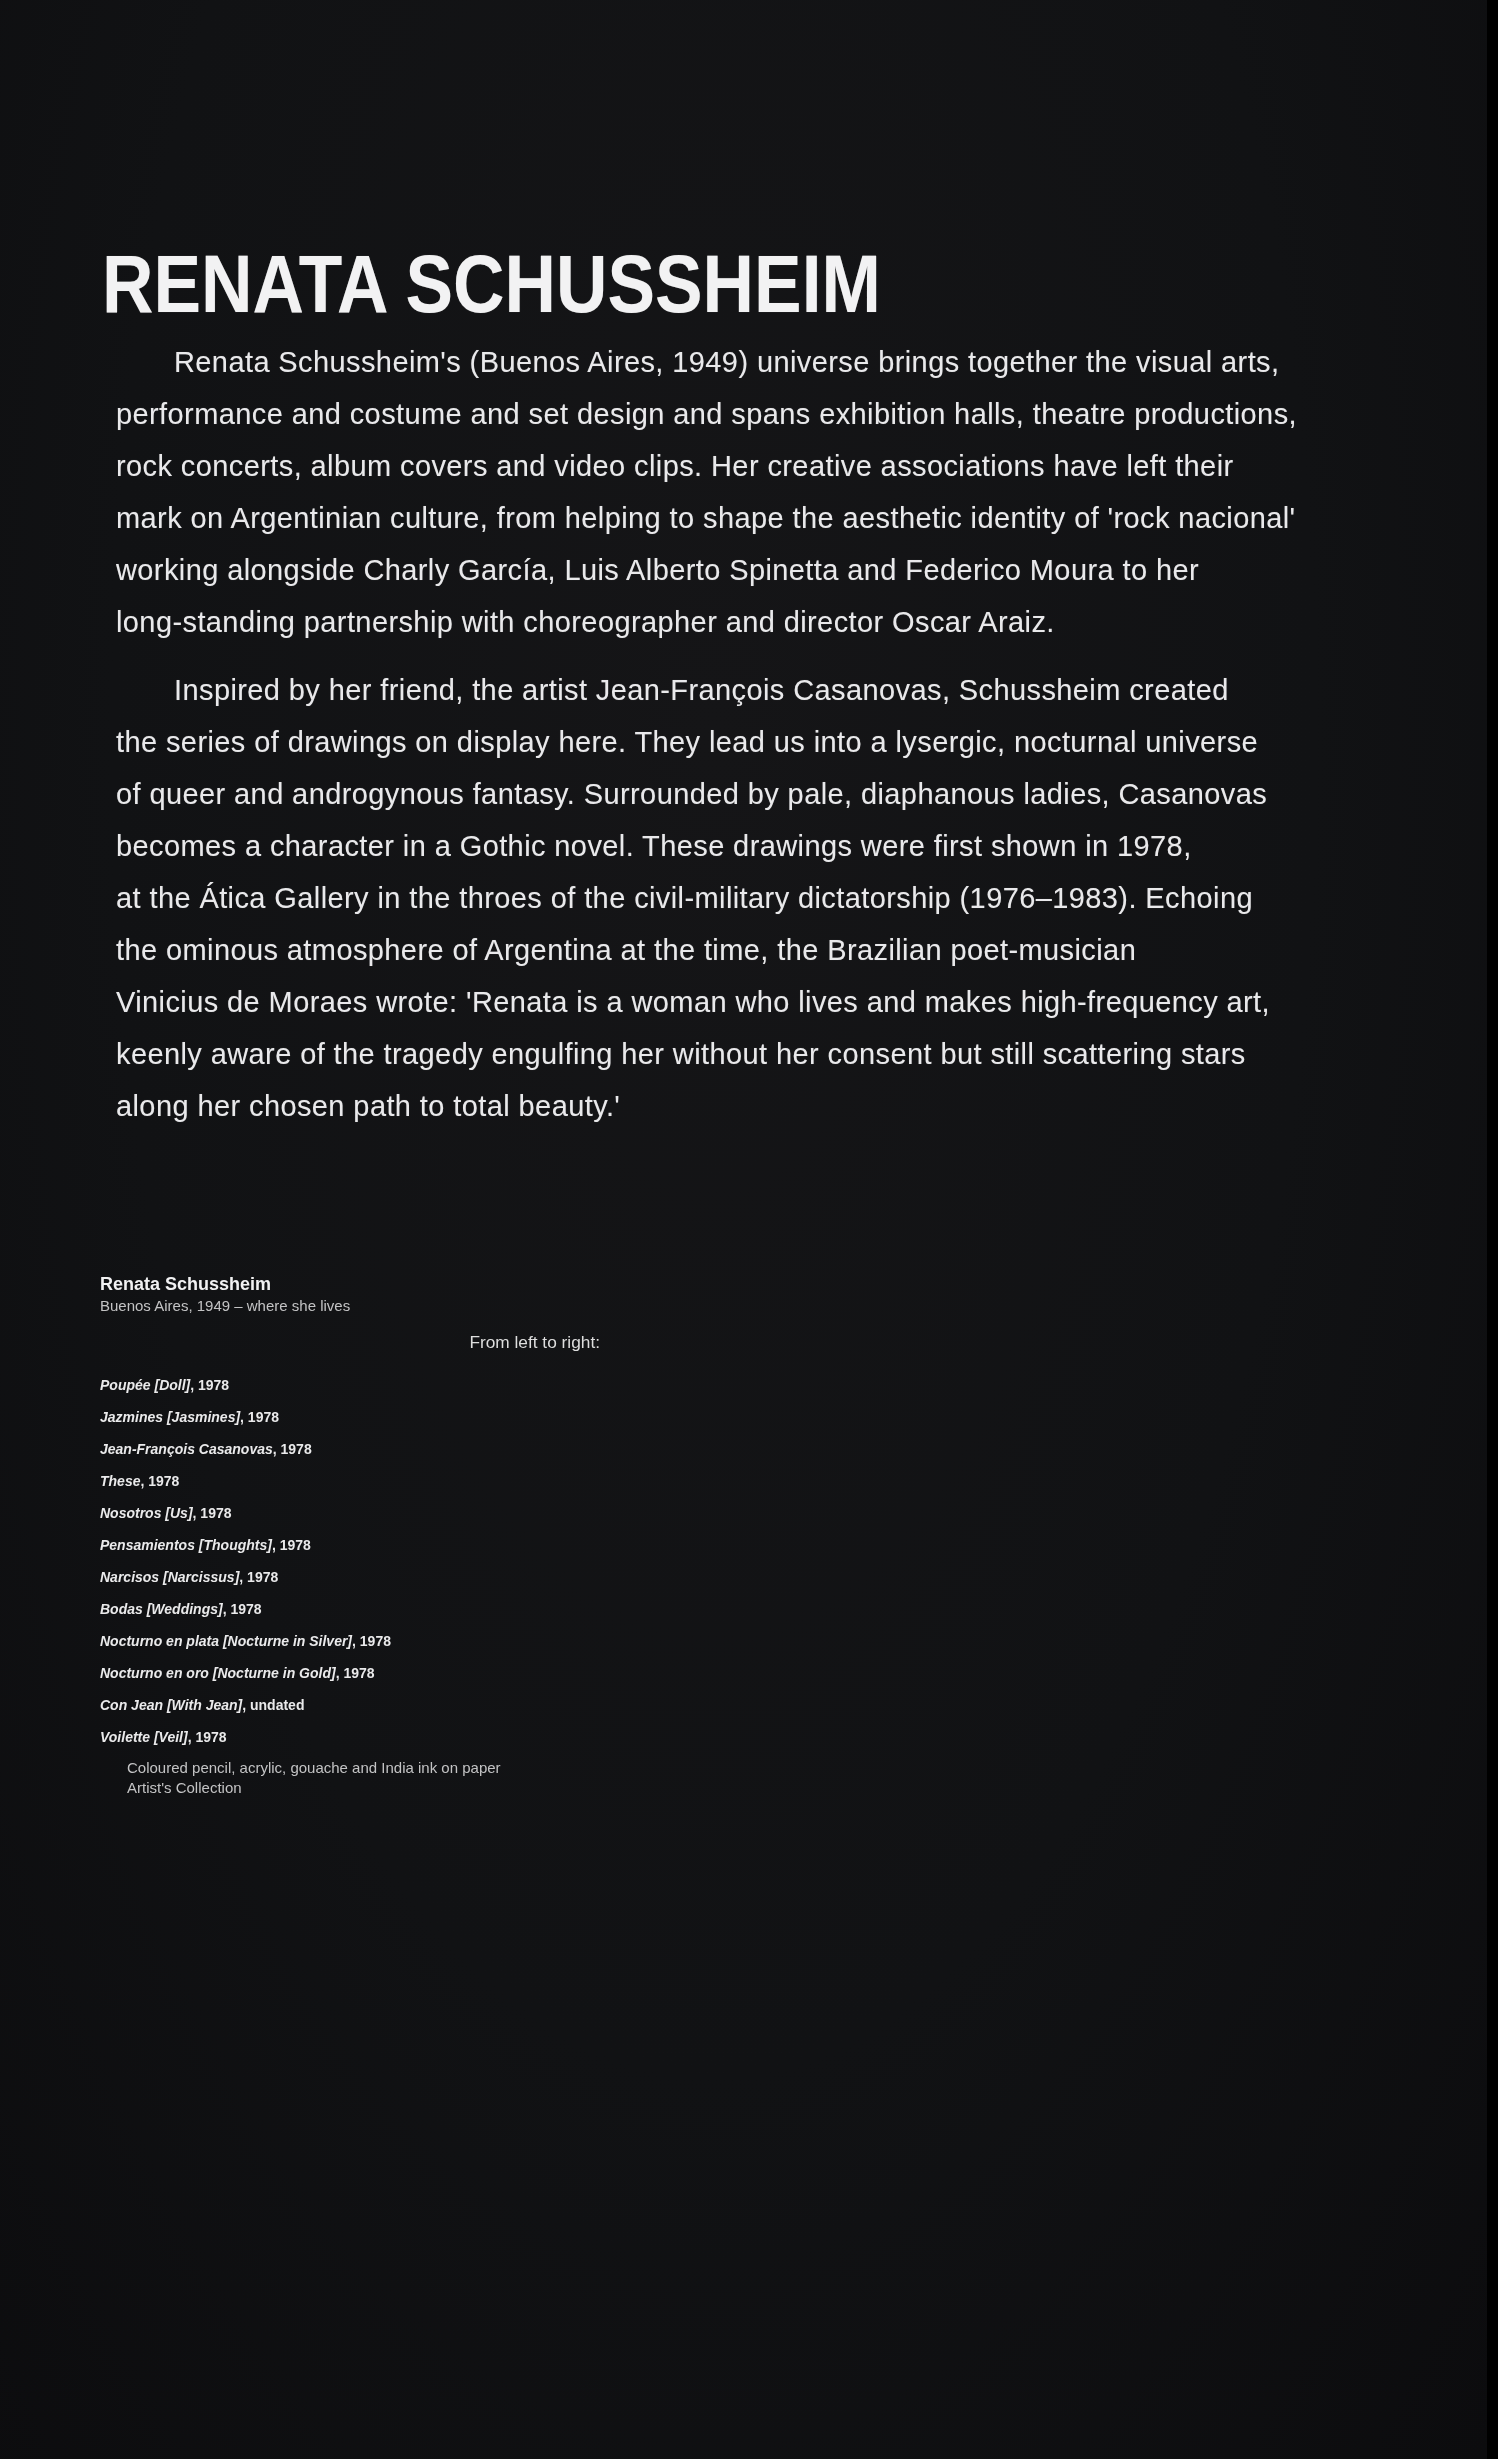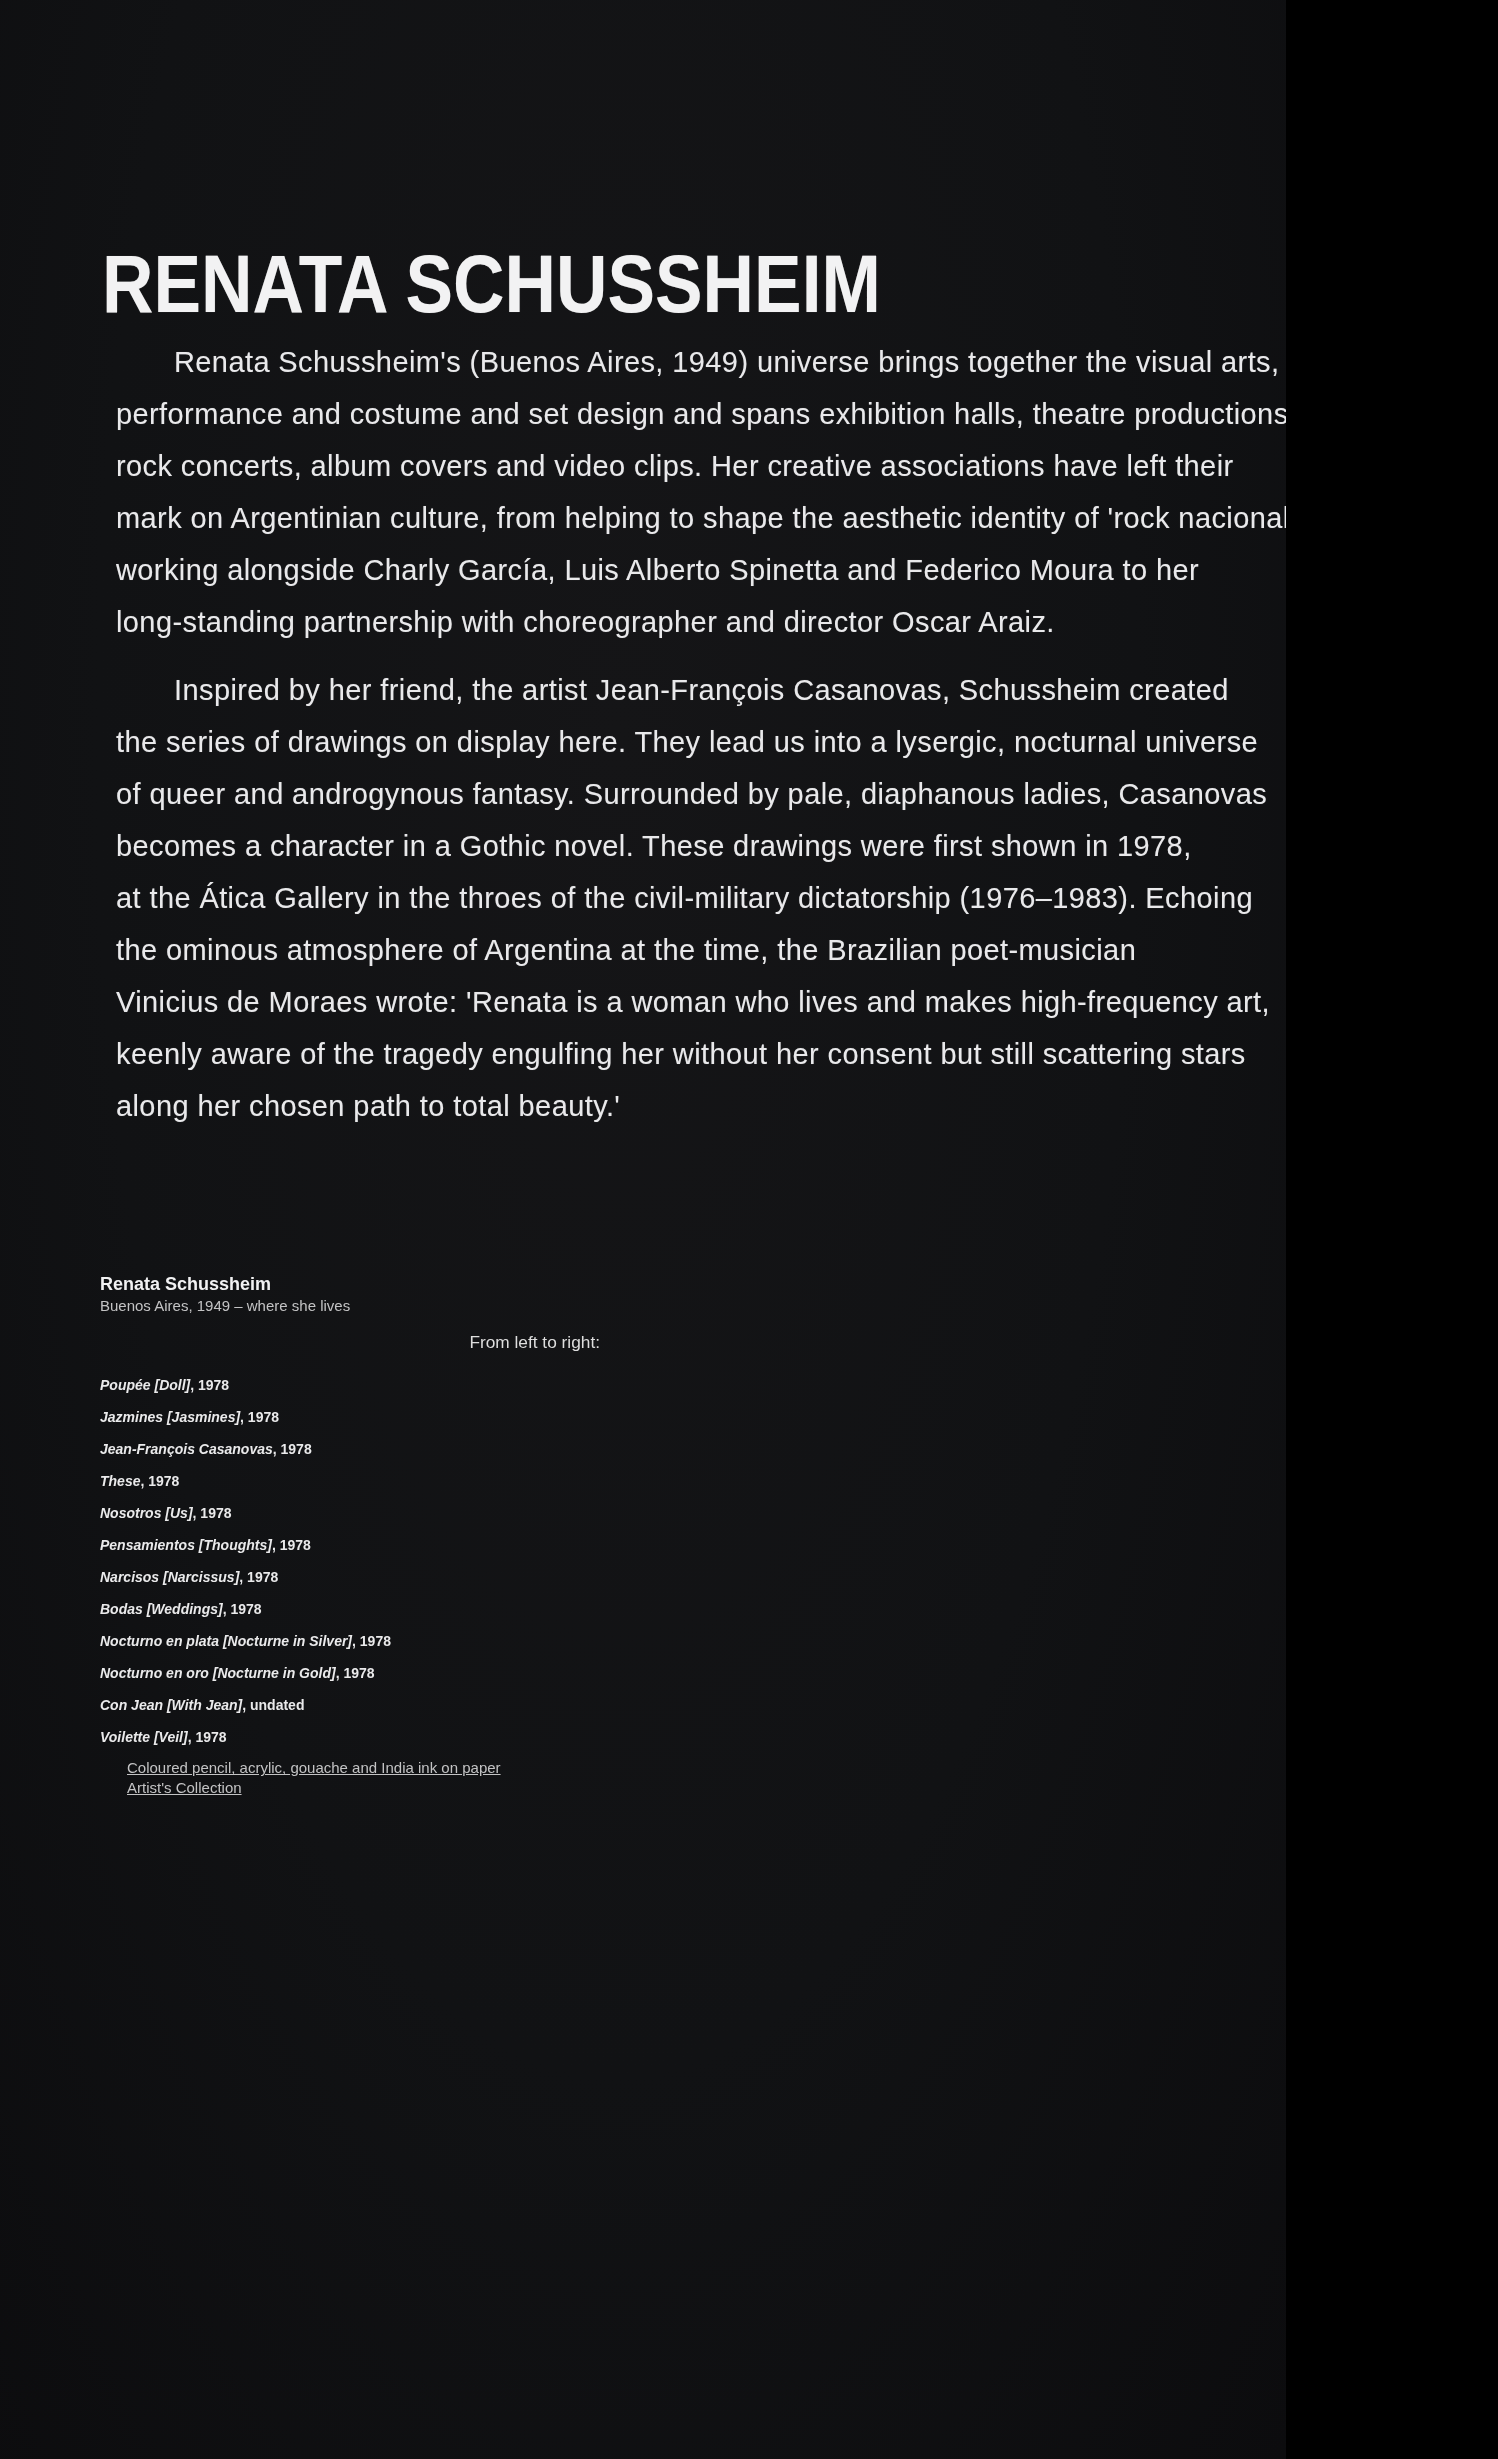--- a/index.html
+++ b/index.html
@@ -6,21 +6,21 @@
     --bg:#111214;
     --bg-edge:#0c0c0e;
     --text-bright:#f2f2f3;
     --text-body:#e9e9eb;
     --text-caption:#e6e6e7;
     --text-dim:#c3c3c4;
   }
   html,body{margin:0;padding:0;background:#000;}
   .page{
     position:relative;
-    width:1286px;height:2459px;
+    width:1487px;height:2459px;
     background:radial-gradient(ellipse at 48% 30%, #151517 0%, var(--bg) 55%, var(--bg-edge) 100%);
     overflow:hidden;
     font-family:"Liberation Sans", sans-serif;
   }
   .title{
     position:absolute;left:102px;top:190px;
     font-size:81px;font-weight:700;line-height:1;
     letter-spacing:0px;color:var(--text-bright);
     transform:scaleX(0.88);transform-origin:left top;
     white-space:nowrap;
@@ -41,21 +41,21 @@
     color:var(--text-caption);
   }
   .artist-name{font-size:18px;font-weight:700;line-height:21px;color:#f1f1f2;margin:0;}
   .artist-life{font-size:15px;line-height:19px;color:var(--text-dim);margin:1px 0 0 0;}
   .list-intro{font-size:17.3px;line-height:21px;color:#dedede;margin:17.3px 0 0 0;text-align:right;}
   .works{list-style:none;margin:15.4px 0 0 0;padding:0;}
   .works li{font-size:14px;line-height:32px;white-space:nowrap;color:#eaeaeb;}
   .wt,.wtr{font-style:italic;font-weight:700;}
   .wy{font-style:normal;font-weight:700;}
   .medium-block{margin:5.8px 0 0 27px;font-size:15px;line-height:20px;color:var(--text-dim);}
-  .medium-block div{margin:0;text-decoration:underline;}
+  .medium-block div{margin:0;}
 </style>
 </head>
 <body>
 
 <div class="page">
 
   <h1 class="title">RENATA SCHUSSHEIM</h1>
 
   <div class="intro">
     <p>Renata Schussheim's (Buenos Aires, 1949) universe brings together the visual arts,

